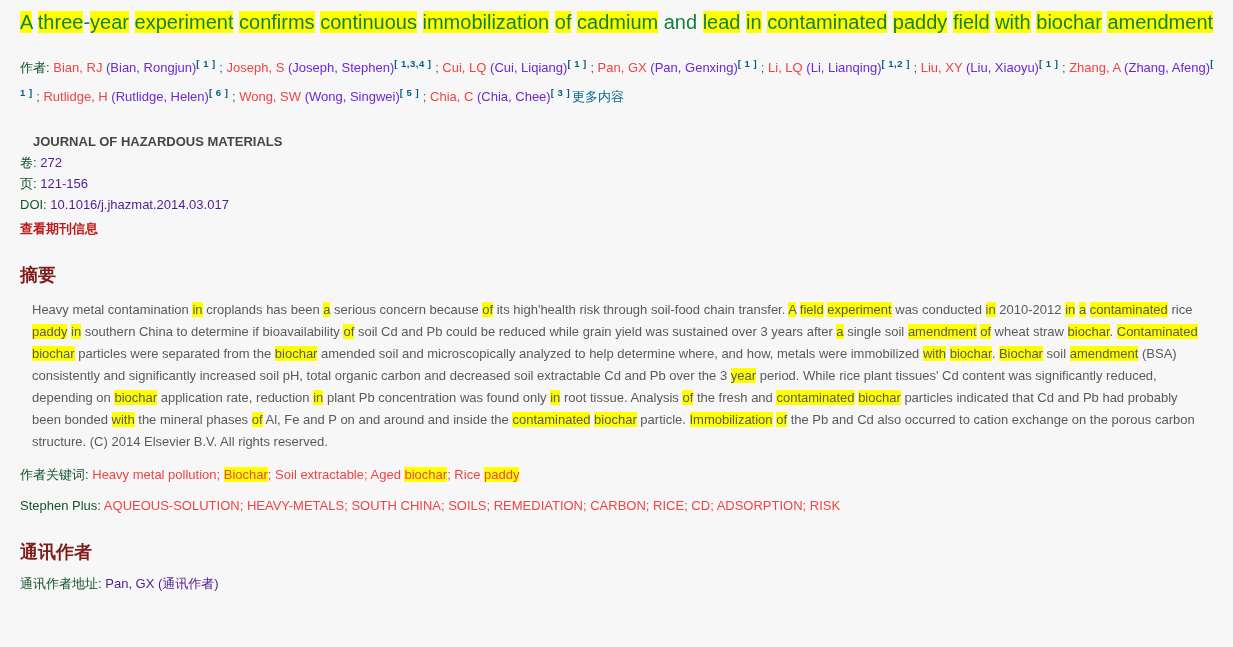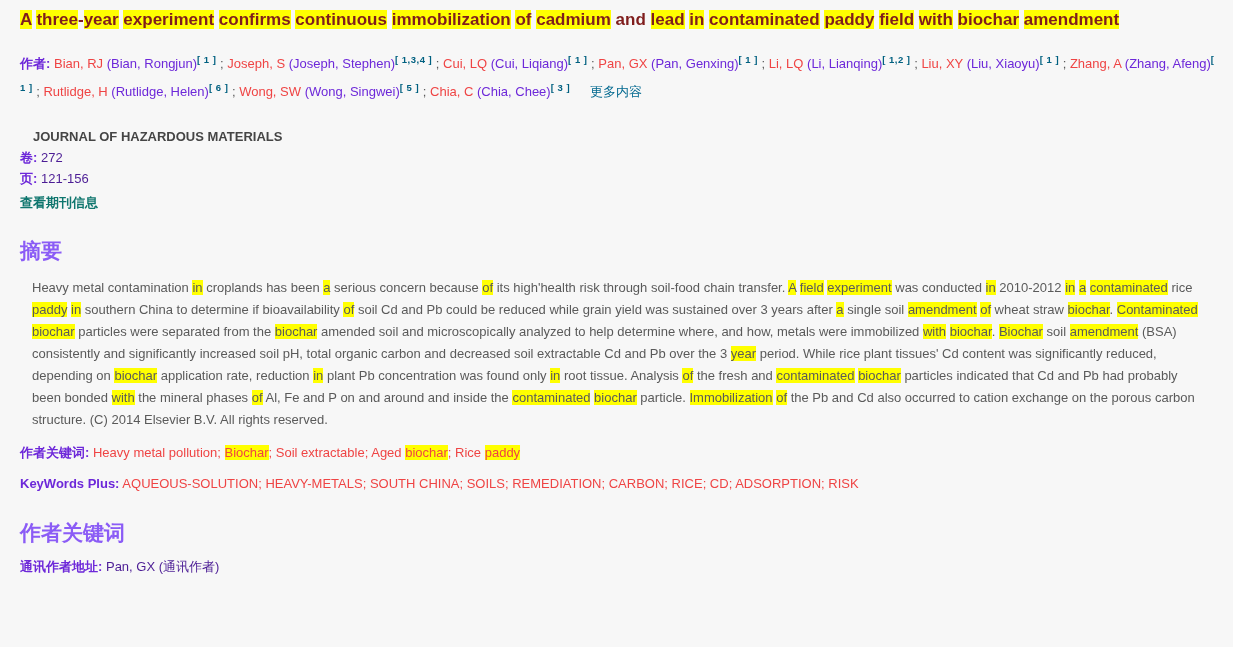--- a/index.html
+++ b/index.html
@@ -9,69 +9,70 @@
     font-family:"Liberation Sans", sans-serif;
     font-size:13px;
     color:#5a5a5a;
     width:1233px;
     height:647px;
     overflow:hidden;
   }
   .content { padding:8px 11px 0 20px; width:1233px; }
 
   .title {
-    font-size:17px;
-    font-weight:bold;
-    color:#7f1d1d;
+    font-size:20px;
+    font-weight:normal;
+    color:#15803d;
     line-height:1.45;
     margin:0 0 15px 0;
     max-width:1200px;
   }
   .hl { background:#ffff00; }
 
   .authors { margin:0 0 22px 0; line-height:24px; max-width:1200px; }
-  .lbl { font-weight:bold; color:#6d28d9; }
+  .lbl { font-weight:normal; color:#14532d; }
   .val { color:#4c1d95; }
 
   a, .lnk, .a-link { color:#ef4444; text-decoration:none; cursor:pointer; }
   .a-full { color:#6d28d9; }
   sup.a-sup { color:#006080; font-weight:bold; font-size:9.5px; letter-spacing:0.5px; }
   .a-sep { color:#5a5a5a; }
-  .more-link { color:#00688f; margin-left:20px; }
+  .more-link { color:#00688f; margin-left:2px; }
 
   .journal { margin:0 0 22px 0; }
   .jname { font-weight:bold; color:#454545; line-height:21px;margin-left:13px; }
   .jrow { line-height:21px; }
-  .view-journal { display:inline-block; margin-top:3px; line-height:21px; color:#0f766e; font-weight:bold; cursor:pointer; }
+  .view-journal { display:inline-block; margin-top:3px; line-height:21px; color:#b91c1c; font-weight:bold; cursor:pointer; }
 
-  h2.sec { font-size:21px; font-weight:bold; color:#8b5cf6; margin:24px 0 10px 0; }
+  h2.sec { font-size:18px; font-weight:bold; color:#7f1d1d; margin:24px 0 10px 0; }
   .abstract { margin:12px; line-height:22px; max-width:1202px; }
 
   .kw-line { margin:0 0 11px 0; line-height:1.55; }
 </style>
 </head>
 <body>
 
 <div class="content">
 
   <h1 class="title"><span class="hl">A</span><span> </span><span class="hl">three</span><span>-</span><span class="hl">year</span><span> </span><span class="hl">experiment</span><span> </span><span class="hl">confirms</span><span> </span><span class="hl">continuous</span><span> </span><span class="hl">immobilization</span><span> </span><span class="hl">of</span><span> </span><span class="hl">cadmium</span><span> and </span><span class="hl">lead</span><span> </span><span class="hl">in</span><span> </span><span class="hl">contaminated</span><span> </span><span class="hl">paddy</span><span> </span><span class="hl">field</span><span> </span><span class="hl">with</span><span> </span><span class="hl">biochar</span><span> </span><span class="hl">amendment</span></h1>
 
   <p class="authors"><span class="lbl">作者:</span> <span><a class="a-link">Bian, RJ</a><span class="a-full"> (Bian, Rongjun)</span><sup class="a-sup">[ 1 ]</sup><span class="a-sep"> ; </span><a class="a-link">Joseph, S</a><span class="a-full"> (Joseph, Stephen)</span><sup class="a-sup">[ 1,3,4 ]</sup><span class="a-sep"> ; </span><a class="a-link">Cui, LQ</a><span class="a-full"> (Cui, Liqiang)</span><sup class="a-sup">[ 1 ]</sup><span class="a-sep"> ; </span><a class="a-link">Pan, GX</a><span class="a-full"> (Pan, Genxing)</span><sup class="a-sup">[ 1 ]</sup><span class="a-sep"> ; </span><a class="a-link">Li, LQ</a><span class="a-full"> (Li, Lianqing)</span><sup class="a-sup">[ 1,2 ]</sup><span class="a-sep"> ; </span><a class="a-link">Liu, XY</a><span class="a-full"> (Liu, Xiaoyu)</span><sup class="a-sup">[ 1 ]</sup><span class="a-sep"> ; </span><a class="a-link">Zhang, A</a><span class="a-full"> (Zhang, Afeng)</span><sup class="a-sup">[ 1 ]</sup><span class="a-sep"> ; </span><a class="a-link">Rutlidge, H</a><span class="a-full"> (Rutlidge, Helen)</span><sup class="a-sup">[ 6 ]</sup><span class="a-sep"> ; </span><a class="a-link">Wong, SW</a><span class="a-full"> (Wong, Singwei)</span><sup class="a-sup">[ 5 ]</sup><span class="a-sep"> ; </span><a class="a-link">Chia, C</a><span class="a-full"> (Chia, Chee)</span><sup class="a-sup">[ 3 ]</sup><a class="more-link">更多内容</a></span></p>
 
   <div class="journal">
     <div class="jname">JOURNAL OF HAZARDOUS MATERIALS</div>
     <div>
         <div class="jrow"><span class="lbl">卷:</span><span class="val"> 272</span></div>
         <div class="jrow"><span class="lbl">页:</span><span class="val"> 121-156</span></div>
+        <div class="jrow"><span class="lbl">DOI:</span><span class="val"> 10.1016/j.jhazmat.2014.03.017</span></div>
       </div>
     <a class="view-journal">查看期刊信息</a>
   </div>
 
   <h2 class="sec">摘要</h2>
   <p class="abstract"><span>Heavy metal contamination </span><span class="hl">in</span><span> croplands has been </span><span class="hl">a</span><span> serious concern because </span><span class="hl">of</span><span> its high'health risk through soil-food chain transfer. </span><span class="hl">A</span><span> </span><span class="hl">field</span><span> </span><span class="hl">experiment</span><span> was conducted </span><span class="hl">in</span><span> 2010-2012 </span><span class="hl">in</span><span> </span><span class="hl">a</span><span> </span><span class="hl">contaminated</span><span> rice </span><span class="hl">paddy</span><span> </span><span class="hl">in</span><span> southern China to determine if bioavailability </span><span class="hl">of</span><span> soil Cd and Pb could be reduced while grain yield was sustained over 3 years after </span><span class="hl">a</span><span> single soil </span><span class="hl">amendment</span><span> </span><span class="hl">of</span><span> wheat straw </span><span class="hl">biochar</span><span>. </span><span class="hl">Contaminated</span><span> </span><span class="hl">biochar</span><span> particles were separated from the </span><span class="hl">biochar</span><span> amended soil and microscopically analyzed to help determine where, and how, metals were immobilized </span><span class="hl">with</span><span> </span><span class="hl">biochar</span><span>. </span><span class="hl">Biochar</span><span> soil </span><span class="hl">amendment</span><span> (BSA)</span><br><span>consistently and significantly increased soil pH, total organic carbon and decreased soil extractable Cd and Pb over the 3 </span><span class="hl">year</span><span> period. While rice plant tissues' Cd content was significantly reduced, depending on </span><span class="hl">biochar</span><span> application rate, reduction </span><span class="hl">in</span><span> plant Pb concentration was found only </span><span class="hl">in</span><span> root tissue. Analysis </span><span class="hl">of</span><span> the fresh and </span><span class="hl">contaminated</span><span> </span><span class="hl">biochar</span><span> particles indicated that Cd and Pb had probably been bonded </span><span class="hl">with</span><span> the mineral phases </span><span class="hl">of</span><span> Al, Fe and P on and around and inside the </span><span class="hl">contaminated</span><span> </span><span class="hl">biochar</span><span> particle. </span><span class="hl">Immobilization</span><span> </span><span class="hl">of</span><span> the Pb and Cd also occurred to cation exchange on the porous carbon structure. (C) 2014 Elsevier B.V. All rights reserved.</span></p>
 
   <p class="kw-line"><span class="lbl">作者关键词:</span> <span><a class="lnk">Heavy metal pollution</a><span class="lnk">; </span><a class="hl lnk">Biochar</a><span class="lnk">; </span><a class="lnk">Soil extractable</a><span class="lnk">; </span><a class="lnk">Aged </a><a class="hl lnk">biochar</a><span class="lnk">; </span><a class="lnk">Rice </a><a class="hl lnk">paddy</a></span></p>
-  <p class="kw-line"><span class="lbl">KeyWords Plus:</span> <a class="lnk">AQUEOUS-SOLUTION; HEAVY-METALS; SOUTH CHINA; SOILS; REMEDIATION; CARBON; RICE; CD; ADSORPTION; RISK</a></p>
+  <p class="kw-line"><span class="lbl">Stephen Plus:</span> <a class="lnk">AQUEOUS-SOLUTION; HEAVY-METALS; SOUTH CHINA; SOILS; REMEDIATION; CARBON; RICE; CD; ADSORPTION; RISK</a></p>
 
-  <h2 class="sec">作者关键词</h2>
+  <h2 class="sec">通讯作者</h2>
   <p class="kw-line"><span class="lbl">通讯作者地址:</span> <span class="val">Pan, GX (通讯作者)</span></p>
 
 </div>
 
 </body></html>

